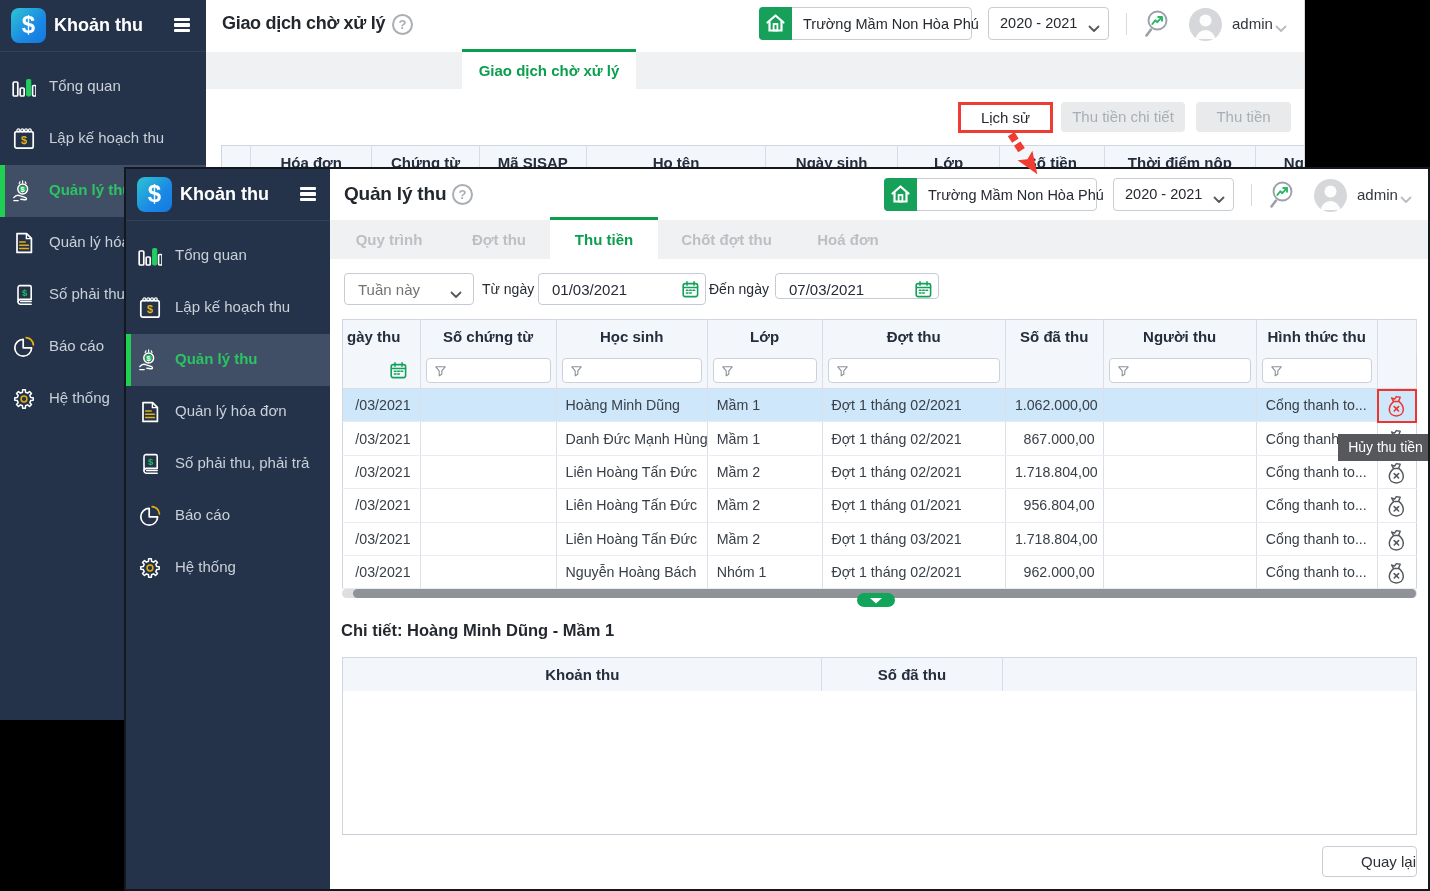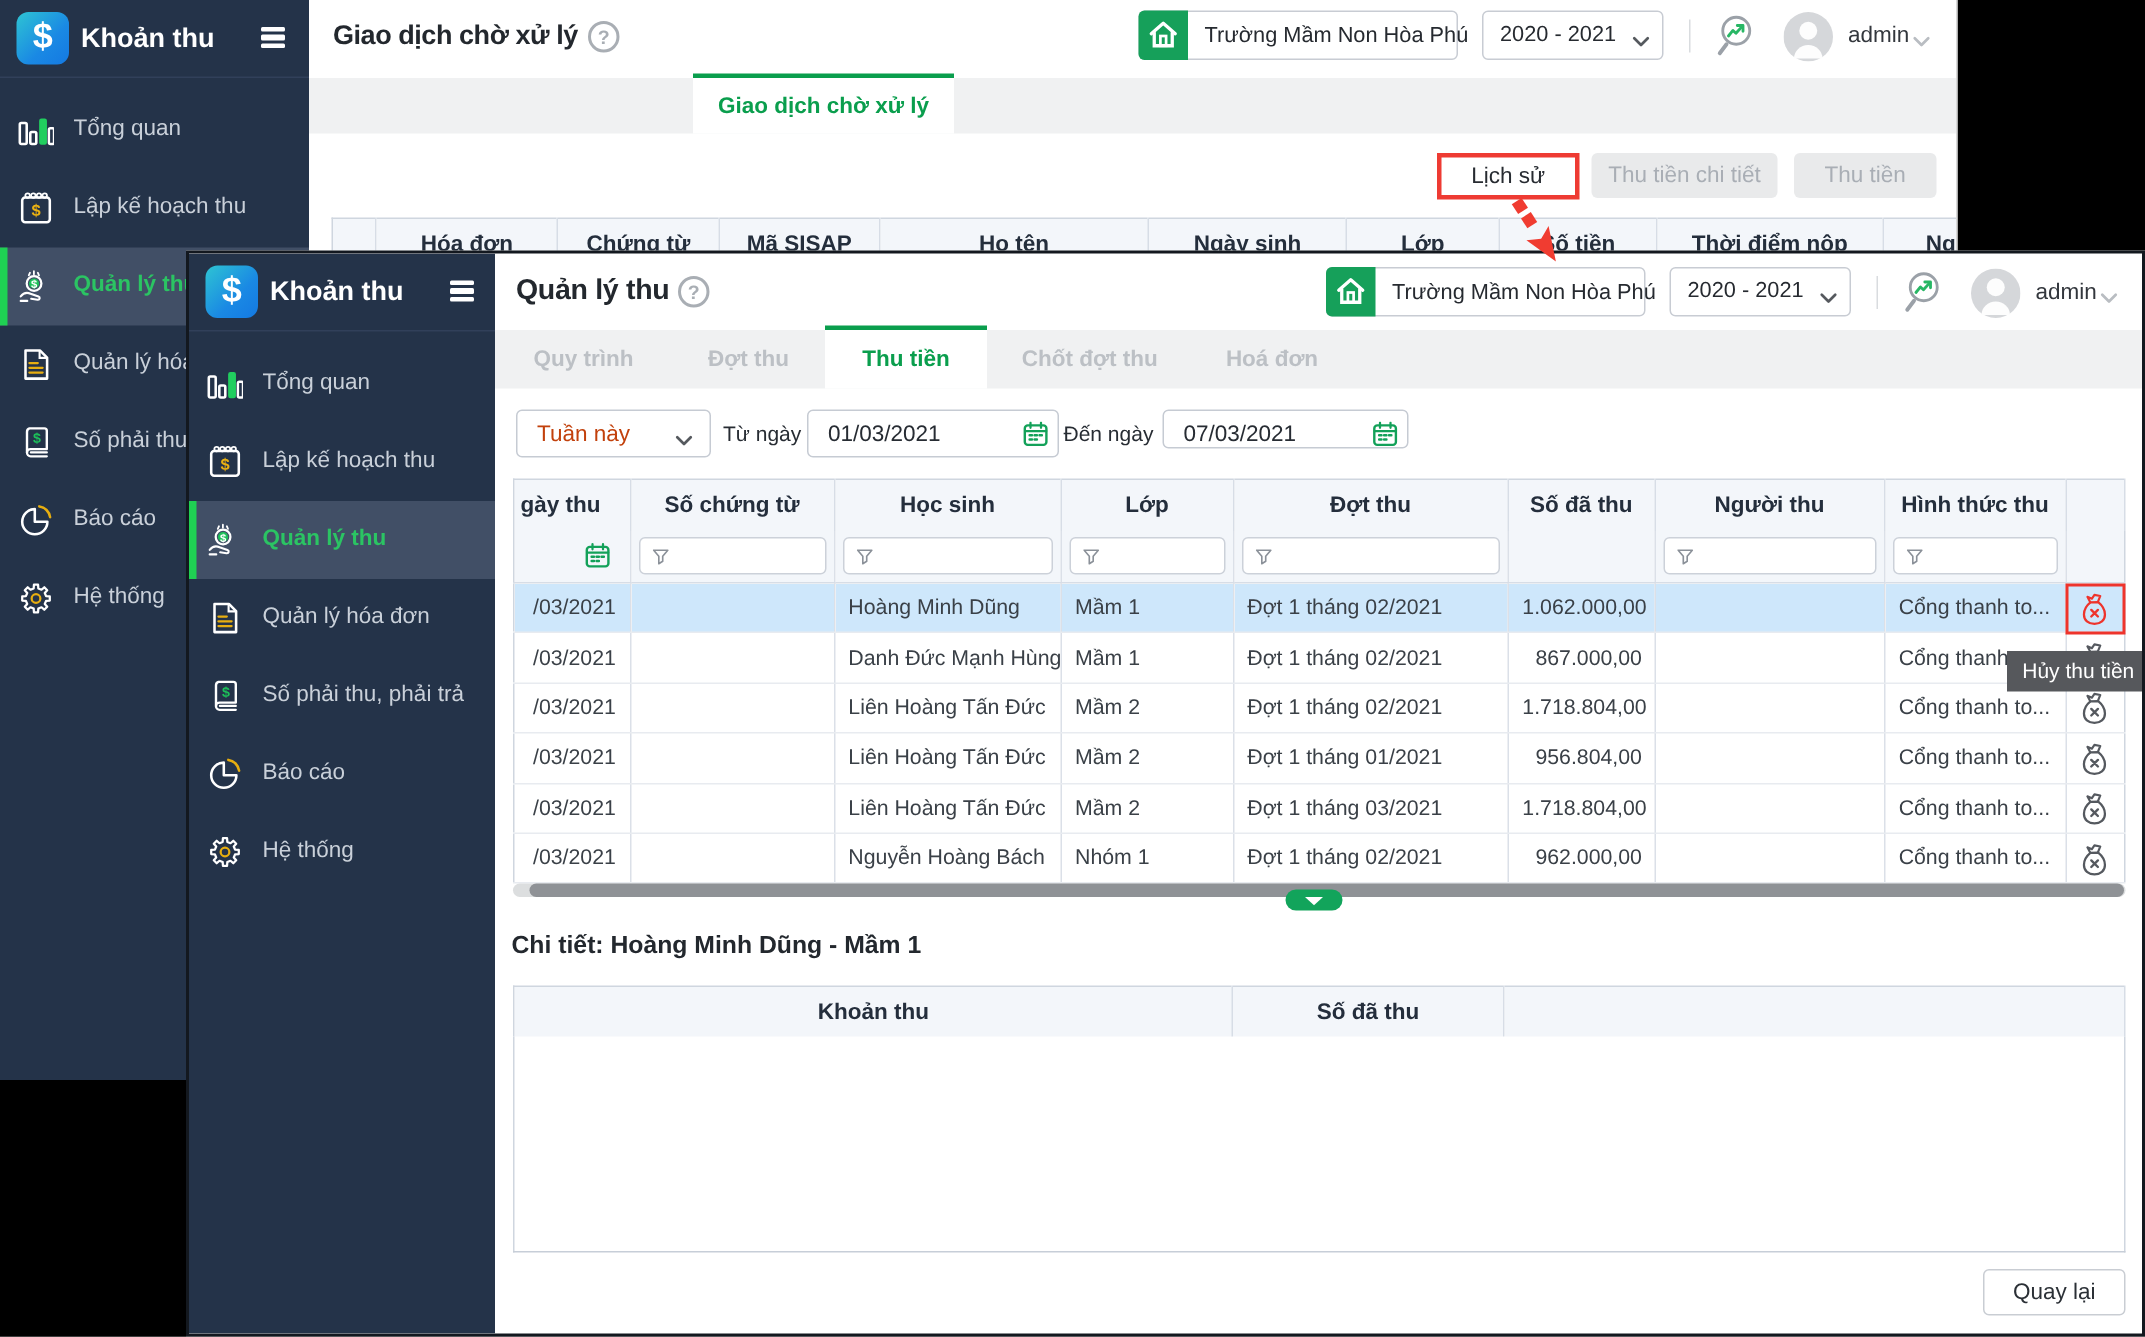--- a/index.html
+++ b/index.html
@@ -288,21 +288,21 @@
         <path d="M1.5 1.5 L6 6 L10.5 1.5" fill="none" stroke="#b9bdc2" stroke-width="1.8" stroke-linecap="round" stroke-linejoin="round"></path>
       </svg></div>
 <div class="tabbar" style="left:204px;top:51px;width:1098px;height:39px"></div>
 <div class="tab" style="left:204px;top:51px;width:118px;height:39px;line-height:39px;position:absolute">Quy trình</div>
 <div class="tab" style="left:322px;top:51px;width:102px;height:39px;line-height:39px;position:absolute">Đợt thu</div>
 <div class="tab on" style="left:424px;top:51px;width:108px;height:39px;line-height:39px;position:absolute">Thu tiền</div>
 <div class="tab" style="left:532px;top:51px;width:137px;height:39px;line-height:39px;position:absolute">Chốt đợt thu</div>
 <div class="tab" style="left:669px;top:51px;width:106px;height:39px;line-height:39px;position:absolute">Hoá đơn</div>
 <div class="grnline" style="left:424px;top:47.5px;width:108px"></div>
 <div class="inp" style="left:218px;top:104px;width:130px;height:32px">
-      <div class="abs" style="left:13px;top:7px;color:#c2410c">Tuần này</div>
+      <div class="abs" style="left:13px;top:7px;color:#737373">Tuần này</div>
       <div class="chev" style="right:12px;top:11px"><svg viewBox="0 0 12 8" width="12" height="8">
           <path d="M1.5 1.5 L6 6 L10.5 1.5" fill="none" stroke="#55595e" stroke-width="1.8" stroke-linecap="round" stroke-linejoin="round"></path>
         </svg></div>
     </div>
 <div class="lab" style="left:356px;top:112px;font-size:14px">Từ ngày</div>
 <div class="inp" style="left:412px;top:104px;width:168px;height:32px">
       <div class="abs" style="left:13px;top:7px;color:#272c33">01/03/2021</div>
       <svg viewBox="0 0 17 17" width="17" height="17" style="position:absolute;left:143px;top:7px">
         <rect x="1.2" y="2.6" width="14.4" height="13" rx="2" fill="none" stroke="#13a159" stroke-width="1.6"></rect>
         <path d="M5 0.8 V4.2 M12 0.8 V4.2 M1.5 6.4 H15.5" stroke="#13a159" stroke-width="1.5" fill="none" stroke-linecap="round"></path>
@@ -505,20 +505,20 @@
           <td style="width:180px">Số đã thu</td>
           <td style="width:414px"></td>
         </tr>
         <tr style="height:144px">
           <td style="border-right:none"></td>
           <td style="border-right:none"></td>
           <td></td>
         </tr>
       </tbody>
     </table>
-<div class="abs" style="left:1196px;top:677px;width:95px;height:31px;border:1px solid #c9cdd3;border-radius:4px;background:#fff;text-align:center;line-height:29px;color:#2b3036">Quay lại</div>
+<div class="abs" style="left:1196px;top:677px;width:95px;height:31px;border:1px solid #c9cdd3;border-radius:4px;background:#fff;text-align:right;line-height:29px;color:#2b3036">Quay lại</div>
 </div>
 <svg class="abs" style="left:990px;top:125px;z-index:50" width="70" height="70" viewBox="0 0 70 70">
     <g transform="translate(20.3,7.8) rotate(57)">
       <rect x="1.5" y="-3.9" width="7.8" height="7.8" fill="#f03c31"></rect>
       <rect x="12.8" y="-3.9" width="7.8" height="7.8" fill="#f03c31"></rect>
       <path d="M27 -8.8 L49.5 0 L27 8.8 L31.5 0 Z" fill="#f03c31"></path>
     </g>
   </svg>
 </body></html>

